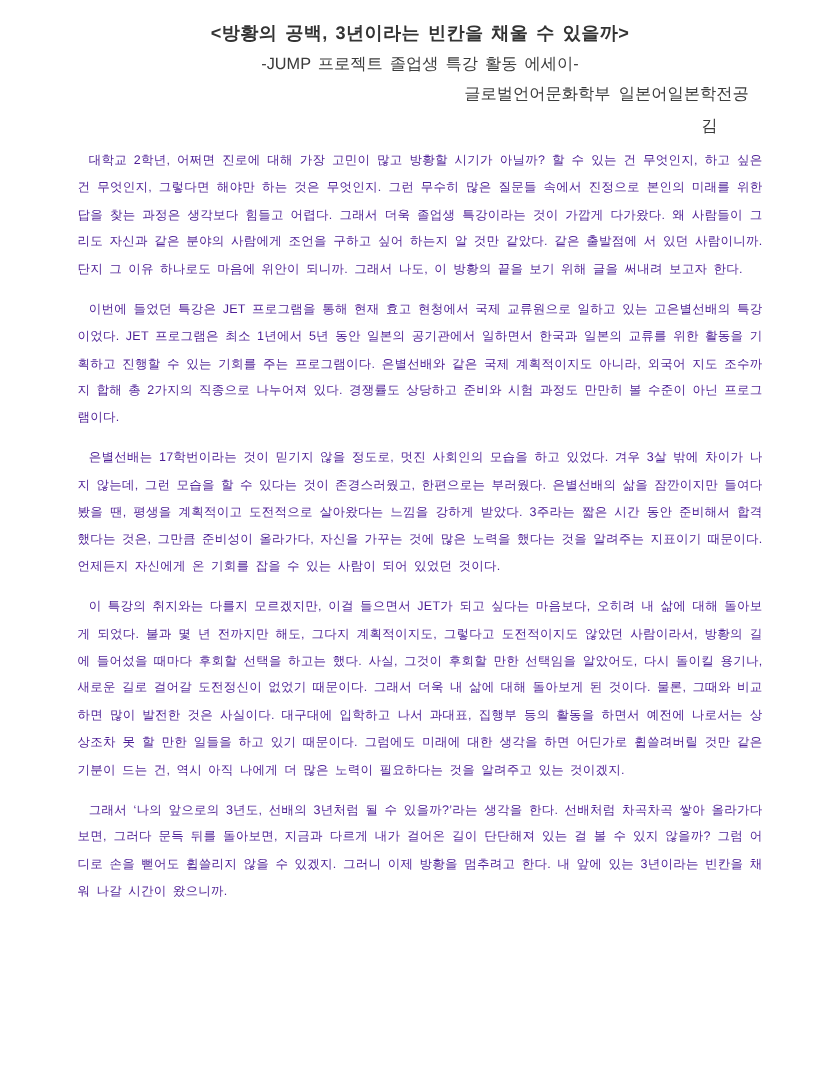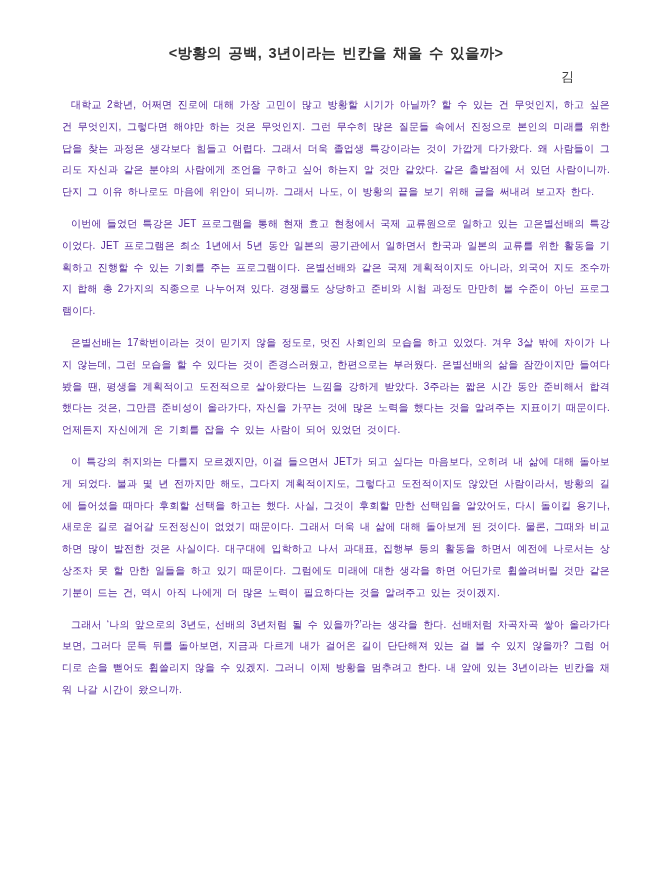--- a/index.html
+++ b/index.html
@@ -11,21 +11,21 @@
     width: 670px;
     height: 869px;
     font-family: "Liberation Sans", sans-serif;
     color: #3b3b3b;
     overflow: hidden;
   }
   .page {
     box-sizing: border-box;
     width: 670px;
     height: 869px;
-    padding: 45px 60px 0 62px;
+    padding: 19px 60px 0 62px;
     background: #ffffff;
   }
   .doc-title {
     font-size: 14.5px;
     font-weight: bold;
     text-align: center;
     color: #333333;
     line-height: 16px;
     margin: 0 0 8px 0;
     letter-spacing: 0.3px;
@@ -67,21 +67,23 @@
     margin-bottom: 0;
   }
 </style>
 </head>
 <body>
 
 <div class="page">
 
   <h1 class="doc-title">&lt;방황의 공백, 3년이라는 빈칸을 채울 수 있을까&gt;</h1>
 
+  <div class="doc-subtitle">-JUMP 프로젝트 졸업생 특강 활동 에세이-</div>
 
+  <div class="doc-affiliation">글로벌언어문화학부 일본어일본학전공</div>
 
   <div class="doc-author">김</div>
 
   <div class="doc-body">
     <p>대학교 2학년, 어쩌면 진로에 대해 가장 고민이 많고 방황할 시기가 아닐까? 할 수 있는 건 무엇인지, 하고 싶은 건 무엇인지, 그렇다면 해야만 하는 것은 무엇인지. 그런 무수히 많은 질문들 속에서 진정으로 본인의 미래를 위한 답을 찾는 과정은 생각보다 힘들고 어렵다. 그래서 더욱 졸업생 특강이라는 것이 가깝게 다가왔다. 왜 사람들이 그리도 자신과 같은 분야의 사람에게 조언을 구하고 싶어 하는지 알 것만 같았다. 같은 출발점에 서 있던 사람이니까. 단지 그 이유 하나로도 마음에 위안이 되니까. 그래서 나도, 이 방황의 끝을 보기 위해 글을 써내려 보고자 한다.</p>
     <p>이번에 들었던 특강은 JET 프로그램을 통해 현재 효고 현청에서 국제 교류원으로 일하고 있는 고은별선배의 특강이었다. JET 프로그램은 최소 1년에서 5년 동안 일본의 공기관에서 일하면서 한국과 일본의 교류를 위한 활동을 기획하고 진행할 수 있는 기회를 주는 프로그램이다. 은별선배와 같은 국제 계획적이지도 아니라, 외국어 지도 조수까지 합해 총 2가지의 직종으로 나누어져 있다. 경쟁률도 상당하고 준비와 시험 과정도 만만히 볼 수준이 아닌 프로그램이다.</p>
     <p>은별선배는 17학번이라는 것이 믿기지 않을 정도로, 멋진 사회인의 모습을 하고 있었다. 겨우 3살 밖에 차이가 나지 않는데, 그런 모습을 할 수 있다는 것이 존경스러웠고, 한편으로는 부러웠다. 은별선배의 삶을 잠깐이지만 들여다봤을 땐, 평생을 계획적이고 도전적으로 살아왔다는 느낌을 강하게 받았다. 3주라는 짧은 시간 동안 준비해서 합격했다는 것은, 그만큼 준비성이 올라가다, 자신을 가꾸는 것에 많은 노력을 했다는 것을 알려주는 지표이기 때문이다. 언제든지 자신에게 온 기회를 잡을 수 있는 사람이 되어 있었던 것이다.</p>
     <p>이 특강의 취지와는 다를지 모르겠지만, 이걸 들으면서 JET가 되고 싶다는 마음보다, 오히려 내 삶에 대해 돌아보게 되었다. 불과 몇 년 전까지만 해도, 그다지 계획적이지도, 그렇다고 도전적이지도 않았던 사람이라서, 방황의 길에 들어섰을 때마다 후회할 선택을 하고는 했다. 사실, 그것이 후회할 만한 선택임을 알았어도, 다시 돌이킬 용기나, 새로운 길로 걸어갈 도전정신이 없었기 때문이다. 그래서 더욱 내 삶에 대해 돌아보게 된 것이다. 물론, 그때와 비교하면 많이 발전한 것은 사실이다. 대구대에 입학하고 나서 과대표, 집행부 등의 활동을 하면서 예전에 나로서는 상상조차 못 할 만한 일들을 하고 있기 때문이다. 그럼에도 미래에 대한 생각을 하면 어딘가로 휩쓸려버릴 것만 같은 기분이 드는 건, 역시 아직 나에게 더 많은 노력이 필요하다는 것을 알려주고 있는 것이겠지.</p>
     <p>그래서 ‘나의 앞으로의 3년도, 선배의 3년처럼 될 수 있을까?’라는 생각을 한다. 선배처럼 차곡차곡 쌓아 올라가다 보면, 그러다 문득 뒤를 돌아보면, 지금과 다르게 내가 걸어온 길이 단단해져 있는 걸 볼 수 있지 않을까? 그럼 어디로 손을 뻗어도 휩쓸리지 않을 수 있겠지. 그러니 이제 방황을 멈추려고 한다. 내 앞에 있는 3년이라는 빈칸을 채워 나갈 시간이 왔으니까.</p>
   </div>

